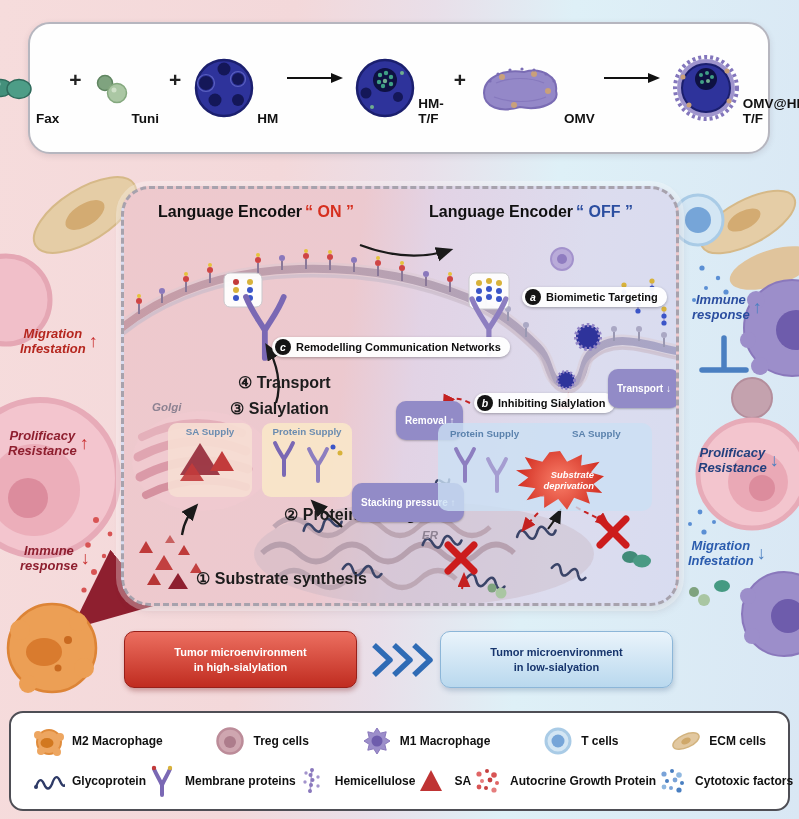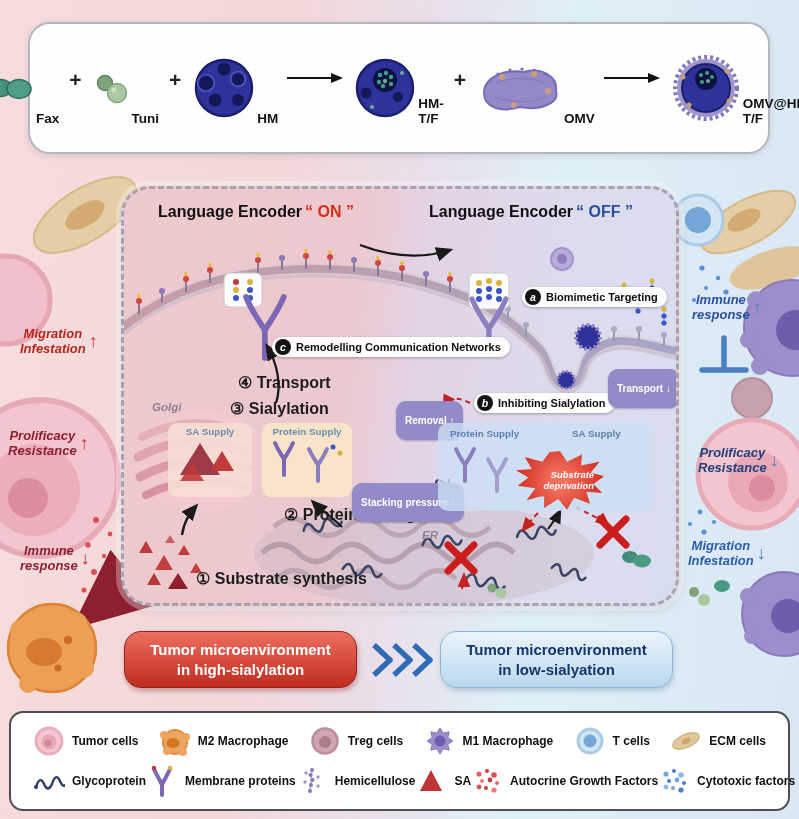--- a/index.html
+++ b/index.html
@@ -34,21 +34,21 @@
 .blue-box{position:absolute;left:314px;top:234px;width:214px;height:88px;background:rgba(203,224,244,.8);border-radius:10px}
 .blue-box .bl{position:absolute;font-size:9.8px;font-weight:bold;color:#5b82ad;white-space:nowrap}
 .starburst{position:absolute;left:392px;top:262px;width:88px;height:60px;display:flex;align-items:center;justify-content:center;text-align:right;
 font-size:9.4px;font-weight:bold;font-style:italic;color:#fff;line-height:1.15;padding:10px;
 background:radial-gradient(circle,#f2705c 15%,#d53427 75%);
 clip-path:polygon(50% 0%,58% 18%,75% 6%,74% 24%,95% 18%,85% 36%,100% 42%,88% 55%,98% 70%,80% 68%,84% 88%,66% 78%,58% 98%,48% 80%,32% 95%,32% 74%,12% 82%,22% 62%,2% 58%,14% 44%,0% 32%,18% 30%,10% 10%,30% 18%,38% 2%)}
 
 .note{position:absolute;display:flex;align-items:center;gap:3px;font-style:italic;font-weight:bold;font-size:13px;line-height:1.18;z-index:3;text-align:center}
 .note .arr{font-size:18px;font-weight:bold;font-style:normal}
 
-.tbox{position:absolute;width:233px;height:57px;border-radius:17px;display:flex;flex-direction:column;align-items:center;justify-content:center;font-weight:bold;font-size:15px;line-height:1.32;z-index:2;text-align:center}
+.tbox{position:absolute;width:233px;height:57px;border-radius:10px;display:flex;flex-direction:column;align-items:center;justify-content:center;font-weight:bold;font-size:11px;line-height:1.32;z-index:2;text-align:center}
 .tbox.high{left:124px;top:631px;background:linear-gradient(180deg,#ec6f60,#c02c20);border:1px solid #98201a;color:#fff;box-shadow:1px 3px 5px rgba(120,30,30,.35)}
 .tbox.low{left:440px;top:631px;background:linear-gradient(180deg,#eaf4fb,#b9d8ee);border:1px solid #8cb6d8;color:#17356d;box-shadow:1px 3px 5px rgba(60,90,130,.25)}
 .chevrons{position:absolute;left:370px;top:641px;z-index:2}
 
 .legend{position:absolute;left:9px;top:711px;width:781px;height:100px;background:#fff;border:2.5px solid #4e4e55;border-radius:14px;z-index:2;display:flex;flex-direction:column;justify-content:space-evenly;padding:4px 22px}
 .lrow{display:flex;align-items:center;justify-content:space-between}
 .lg-item{display:flex;align-items:center;gap:7px}
 .lg-item .lic{width:32px;height:32px;flex:0 0 auto;display:flex;align-items:center;justify-content:center}
 .lg-item .llabel{font-size:12px;font-weight:bold;color:#101010;white-space:nowrap}
 </style>
@@ -541,30 +541,20 @@
 <div class="tbox low">
   <span>Tumor microenvironment</span>
   <span>in low-sialyation</span>
 </div>
 
 <section class="legend">
   <div class="lrow">
     <div class="lg-item">
       <span class="lic">
             <svg width="32" height="32">
-              <circle cx="16" cy="16" r="13" fill="#f4c6d0" stroke="#e9aebc" stroke-width="3"></circle>
-              <circle cx="16" cy="17" r="7.5" fill="#e9a8b6"></circle>
-              <circle cx="15" cy="18" r="3.5" fill="#d68a9c"></circle>
-            </svg>
-          </span>
-      <span class="llabel">Tumor cells</span>
-    </div>
-    <div class="lg-item">
-      <span class="lic">
-            <svg width="32" height="32">
               <circle cx="16" cy="17" r="12" fill="#eda661" stroke="#e08c3c" stroke-width="2"></circle>
               <circle cx="5" cy="10" r="4" fill="#eda661"></circle>
               <circle cx="27" cy="12" r="4" fill="#eda661"></circle>
               <circle cx="24" cy="27" r="4" fill="#eda661"></circle>
               <circle cx="8" cy="26" r="4" fill="#eda661"></circle>
               <ellipse cx="14" cy="18" rx="6.5" ry="5" fill="#d2781f"></ellipse>
             </svg>
           </span>
       <span class="llabel">M2 Macrophage</span>
     </div>
@@ -659,21 +649,21 @@
               <circle cx="16" cy="6" r="2" fill="#c54040"></circle>
               <circle cx="23" cy="10" r="2.8" fill="#d85454"></circle>
               <circle cx="11" cy="16" r="2" fill="#e57d7d"></circle>
               <circle cx="19" cy="15" r="2.4" fill="#c54040"></circle>
               <circle cx="26" cy="18" r="2" fill="#e06565"></circle>
               <circle cx="8" cy="22" r="2.4" fill="#d85454"></circle>
               <circle cx="15" cy="23" r="2" fill="#c54040"></circle>
               <circle cx="23" cy="25" r="2.6" fill="#e57d7d"></circle>
             </svg>
           </span>
-      <span class="llabel">Autocrine Growth Factors</span>
+      <span class="llabel">Autocrine Growth Protein</span>
     </div>
     <div class="lg-item">
       <span class="lic">
             <svg width="32" height="32">
               <circle cx="8" cy="9" r="2.6" fill="#7aa3d8"></circle>
               <circle cx="16" cy="6" r="2" fill="#4a7fc1"></circle>
               <circle cx="23" cy="10" r="2.8" fill="#90b8e0"></circle>
               <circle cx="11" cy="16" r="2" fill="#4a7fc1"></circle>
               <circle cx="19" cy="15" r="2.4" fill="#7aa3d8"></circle>
               <circle cx="26" cy="18" r="2" fill="#4a7fc1"></circle>

